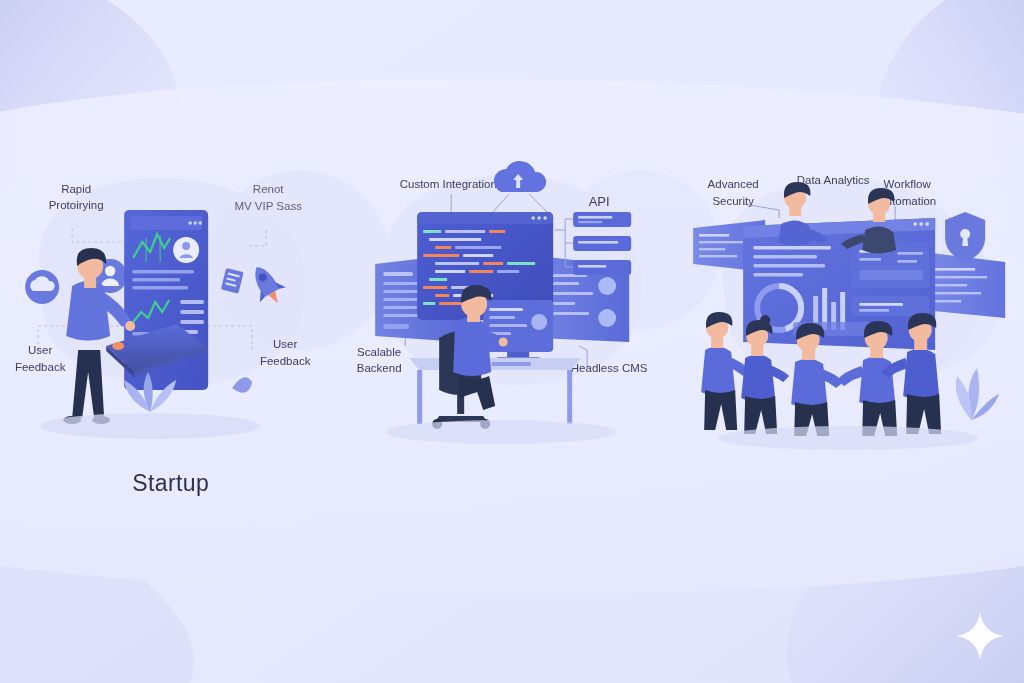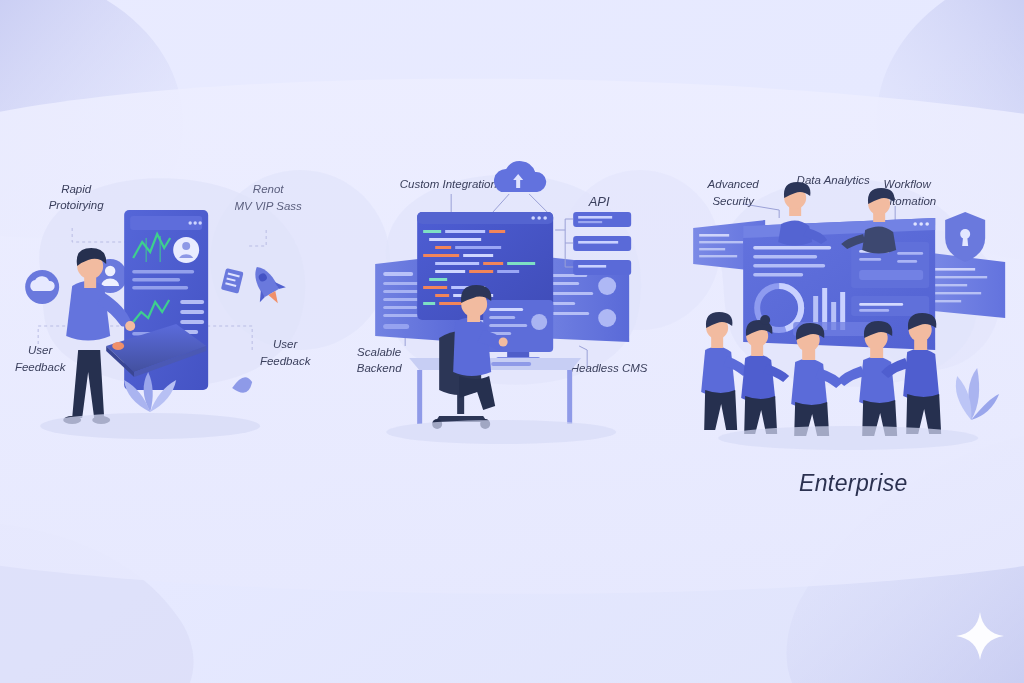--- a/index.html
+++ b/index.html
@@ -9,21 +9,21 @@
     background:#e8eaff;
     position:relative;
   }
 
   
   #bg { position:absolute; inset:0; z-index:0; }
 
   
   .panels {
     position:absolute; inset:0; z-index:2;
-    display:flex; align-items:stretch;font-style:italic;
+    display:flex; align-items:stretch;
   }
   .panel { flex:1 1 33.333%; position:relative; }
 
   .scene { position:absolute; left:0; top:150px; width:100%; height:300px; }
   .scene svg { display:block; width:100%; height:100%; }
 
   .panel-title {
     position:absolute; top:470px; left:0; width:100%;
     text-align:center;
     font-size:23px; font-weight:400; letter-spacing:.4px;
@@ -197,20 +197,21 @@
         <g>
           <path d="M150,262 q-12,-22 -2,-40 q8,18 2,40 Z" fill="#9aa6ec"></path>
           <path d="M150,262 q-24,-12 -26,-32 q18,10 26,32 Z" fill="#aab4f0"></path>
           <path d="M150,262 q22,-12 26,-32 q-18,10 -26,32 Z" fill="#b7c0f4"></path>
         </g>
         <path d="M232,238 q12,-18 20,-6 q-4,18 -20,6 Z" fill="#8e9ae8"></path>
 
         <ellipse cx="150" cy="276" rx="110" ry="13" fill="#d7dbf6" opacity="0.75"></ellipse>
       </svg>
     </div>
+    <div class="panel-title">Startup</div>
   </div>
 
   <div class="panel">
     <div class="scene">
       <svg viewBox="0 0 341 300">
         <defs>
           <linearGradient id="s2code" x1="0" y1="0" x2="1" y2="1">
             <stop offset="0" stop-color="#4e5ed4"></stop>
               <stop offset="1" stop-color="#3f4cb8"></stop>
           </linearGradient>
@@ -499,16 +500,15 @@
 
         <g>
           <path d="M288,270 q-8,-34 6,-52 q6,32 -6,52 Z" fill="#aab4f0"></path>
           <path d="M288,270 q-20,-24 -14,-44 q16,18 14,44 Z" fill="#bcc5f6"></path>
           <path d="M288,270 q18,-22 28,-26 q-8,20 -28,26 Z" fill="#9aa6ec"></path>
         </g>
 
         <ellipse cx="165" cy="288" rx="130" ry="12" fill="#d7dbf6" opacity="0.7"></ellipse>
       </svg>
     </div>
-    <div class="panel-title">Enterprise</div>
   </div>
 
 </div>
 
 </body></html>

